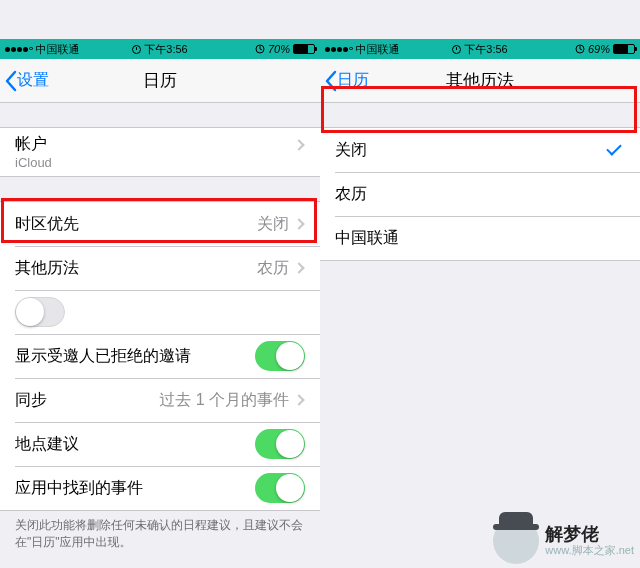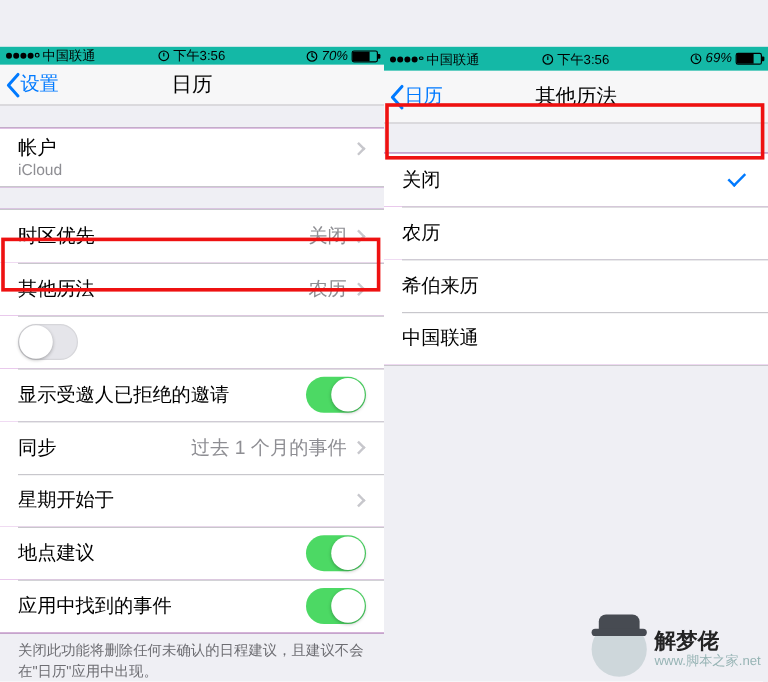--- a/index.html
+++ b/index.html
@@ -203,24 +203,20 @@
       <div class="switch on">
           <div class="knob"></div>
         </div>
     </div>
     <div class="cell">
       <span class="label">同步</span>
       <span class="value">过去 1 个月的事件</span>
       <span class="chevron"></span>
     </div>
     <div class="cell">
-      <span class="label">星期开始于</span>
-      <span class="chevron"></span>
-    </div>
-    <div class="cell">
       <span class="label">地点建议</span>
       <div class="switch on">
           <div class="knob"></div>
         </div>
     </div>
     <div class="cell">
       <span class="label">应用中找到的事件</span>
       <div class="switch on">
           <div class="knob"></div>
         </div>
@@ -272,23 +268,20 @@
   <div class="spacer"></div>
   <div class="group">
     <div class="cell">
       <span class="label">关闭</span>
       <span class="checkmark"></span>
     </div>
     <div class="cell">
       <span class="label">农历</span>
     </div>
     <div class="cell">
-      <span class="label">希伯来历</span>
-    </div>
-    <div class="cell">
       <span class="label">中国联通</span>
     </div>
   </div>
 
   <div class="highlight" style="left:1px;top:86px;width:316px;height:47px;"></div>
 </div>
 
 <div class="watermark">
   <div class="wm-face">
     <div class="wm-hat"></div>

